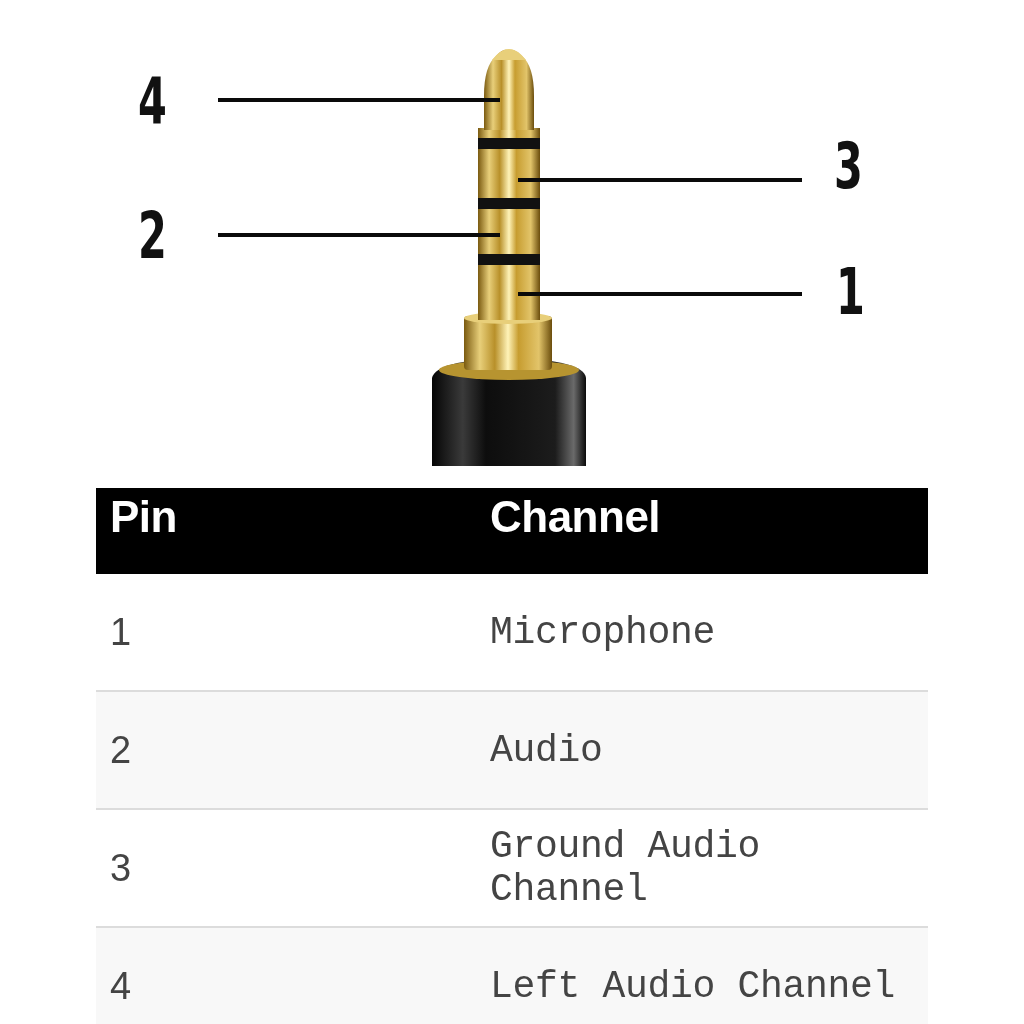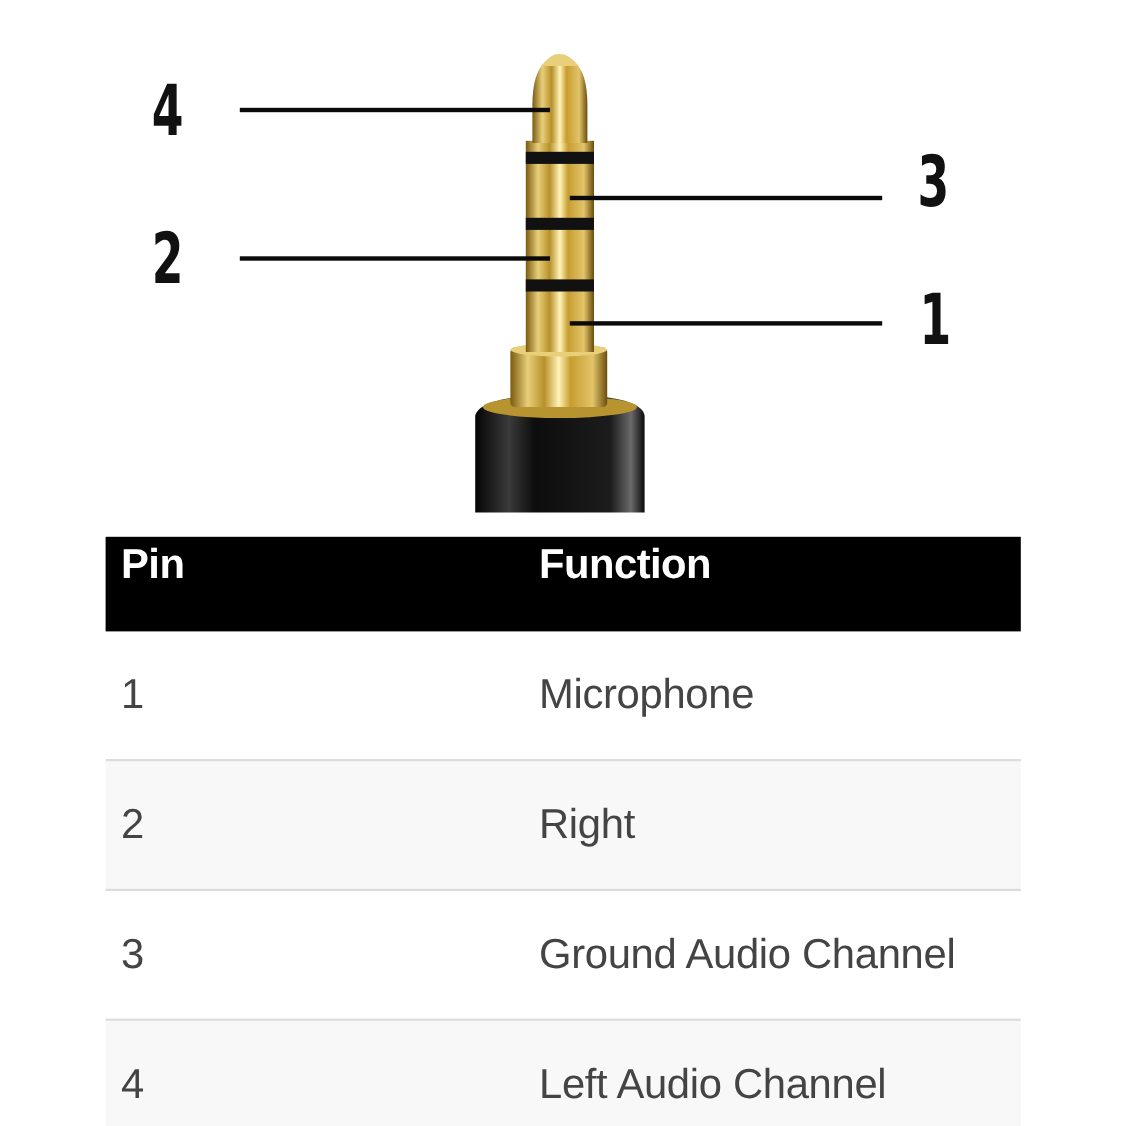--- a/index.html
+++ b/index.html
@@ -14,29 +14,29 @@
     font-weight: bold; font-size: 64px; color: #111; line-height: 1;
     transform: scaleX(0.72); transform-origin: left top;
   }
   .leader { position: absolute; height: 4px; background: #0a0a0a; }
   table.pins {
     position: absolute; left: 96px; top: 488px; width: 832px;
     border-collapse: collapse; table-layout: fixed;
   }
   table.pins th {
     background: #000; color: #fff; text-align: left; font-weight: bold;
-    font-size: 38px; height: 82px; vertical-align: top; padding: 4px 0 0 14px;
+    font-size: 44px; height: 82px; vertical-align: top; padding: 4px 0 0 14px;
     letter-spacing: -0.5px;
   }
   table.pins th.col-fn { padding-left: 0; }
   table.pins td {
     font-size: 38px; color: #444; height: 116px; padding: 0 0 0 14px;
     border-bottom: 2px solid #dcdcdc; vertical-align: middle; letter-spacing: -0.3px;
   }
-  table.pins td.col-fn { padding-left: 0; }
+  table.pins td.col-fn { padding-left: 0; font-family: Liberation Mono, monospace; }
   table.pins tr.alt td { background: #f8f8f8; }
   table.pins tr:last-child td { border-bottom: none; }
 </style>
 </head>
 <body>
 
 <div class="diagram">
   <svg width="1024" height="470" viewBox="0 0 1024 470" style="position:absolute;left:0;top:0">
     <defs>
       <linearGradient id="gold" x1="0" x2="1" y1="0" y2="0">
@@ -88,31 +88,31 @@
 </div>
 
 <table class="pins">
   <colgroup>
       <col style="width:394px">
       <col style="width:438px">
     </colgroup>
   <thead>
     <tr>
       <th>Pin</th>
-      <th class="col-fn">Function</th>
+      <th class="col-fn">Channel</th>
     </tr>
   </thead>
   <tbody>
     <tr>
       <td>1</td>
       <td class="col-fn">Microphone</td>
     </tr>
     <tr class="alt">
       <td>2</td>
-      <td class="col-fn">Right</td>
+      <td class="col-fn">Audio</td>
     </tr>
     <tr>
       <td>3</td>
       <td class="col-fn">Ground Audio Channel</td>
     </tr>
     <tr class="alt">
       <td>4</td>
       <td class="col-fn">Left Audio Channel</td>
     </tr>
   </tbody>

